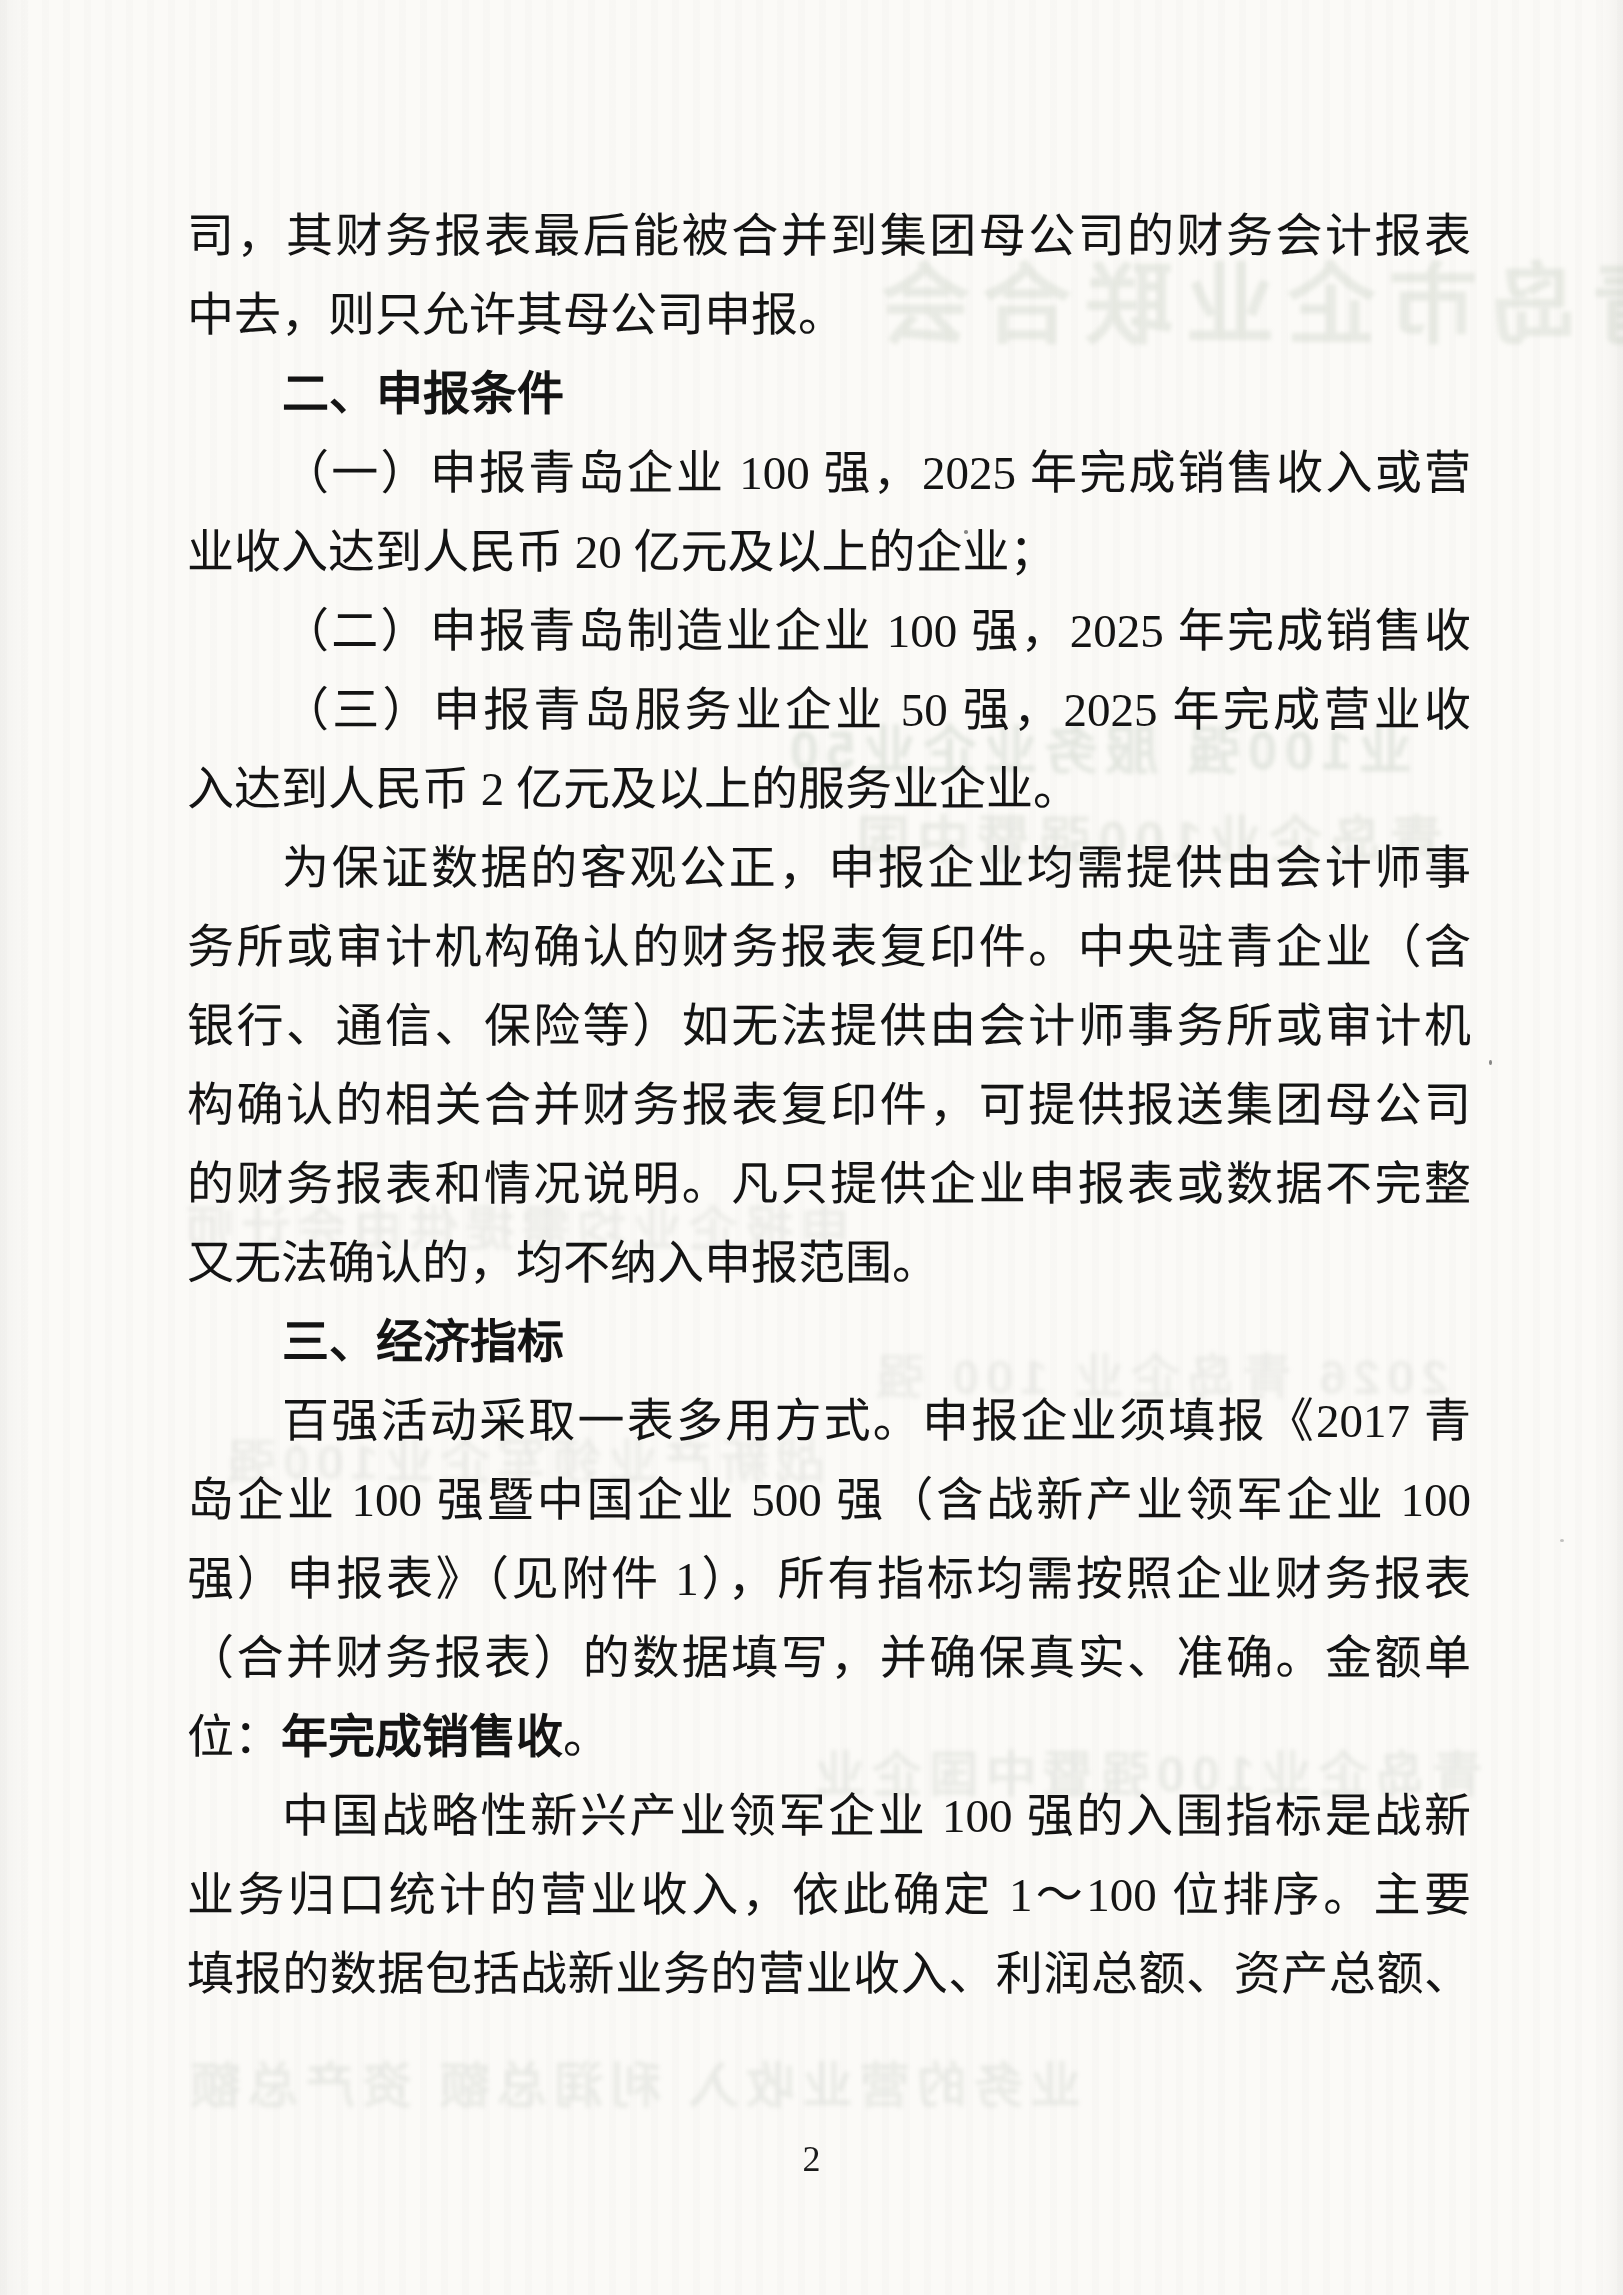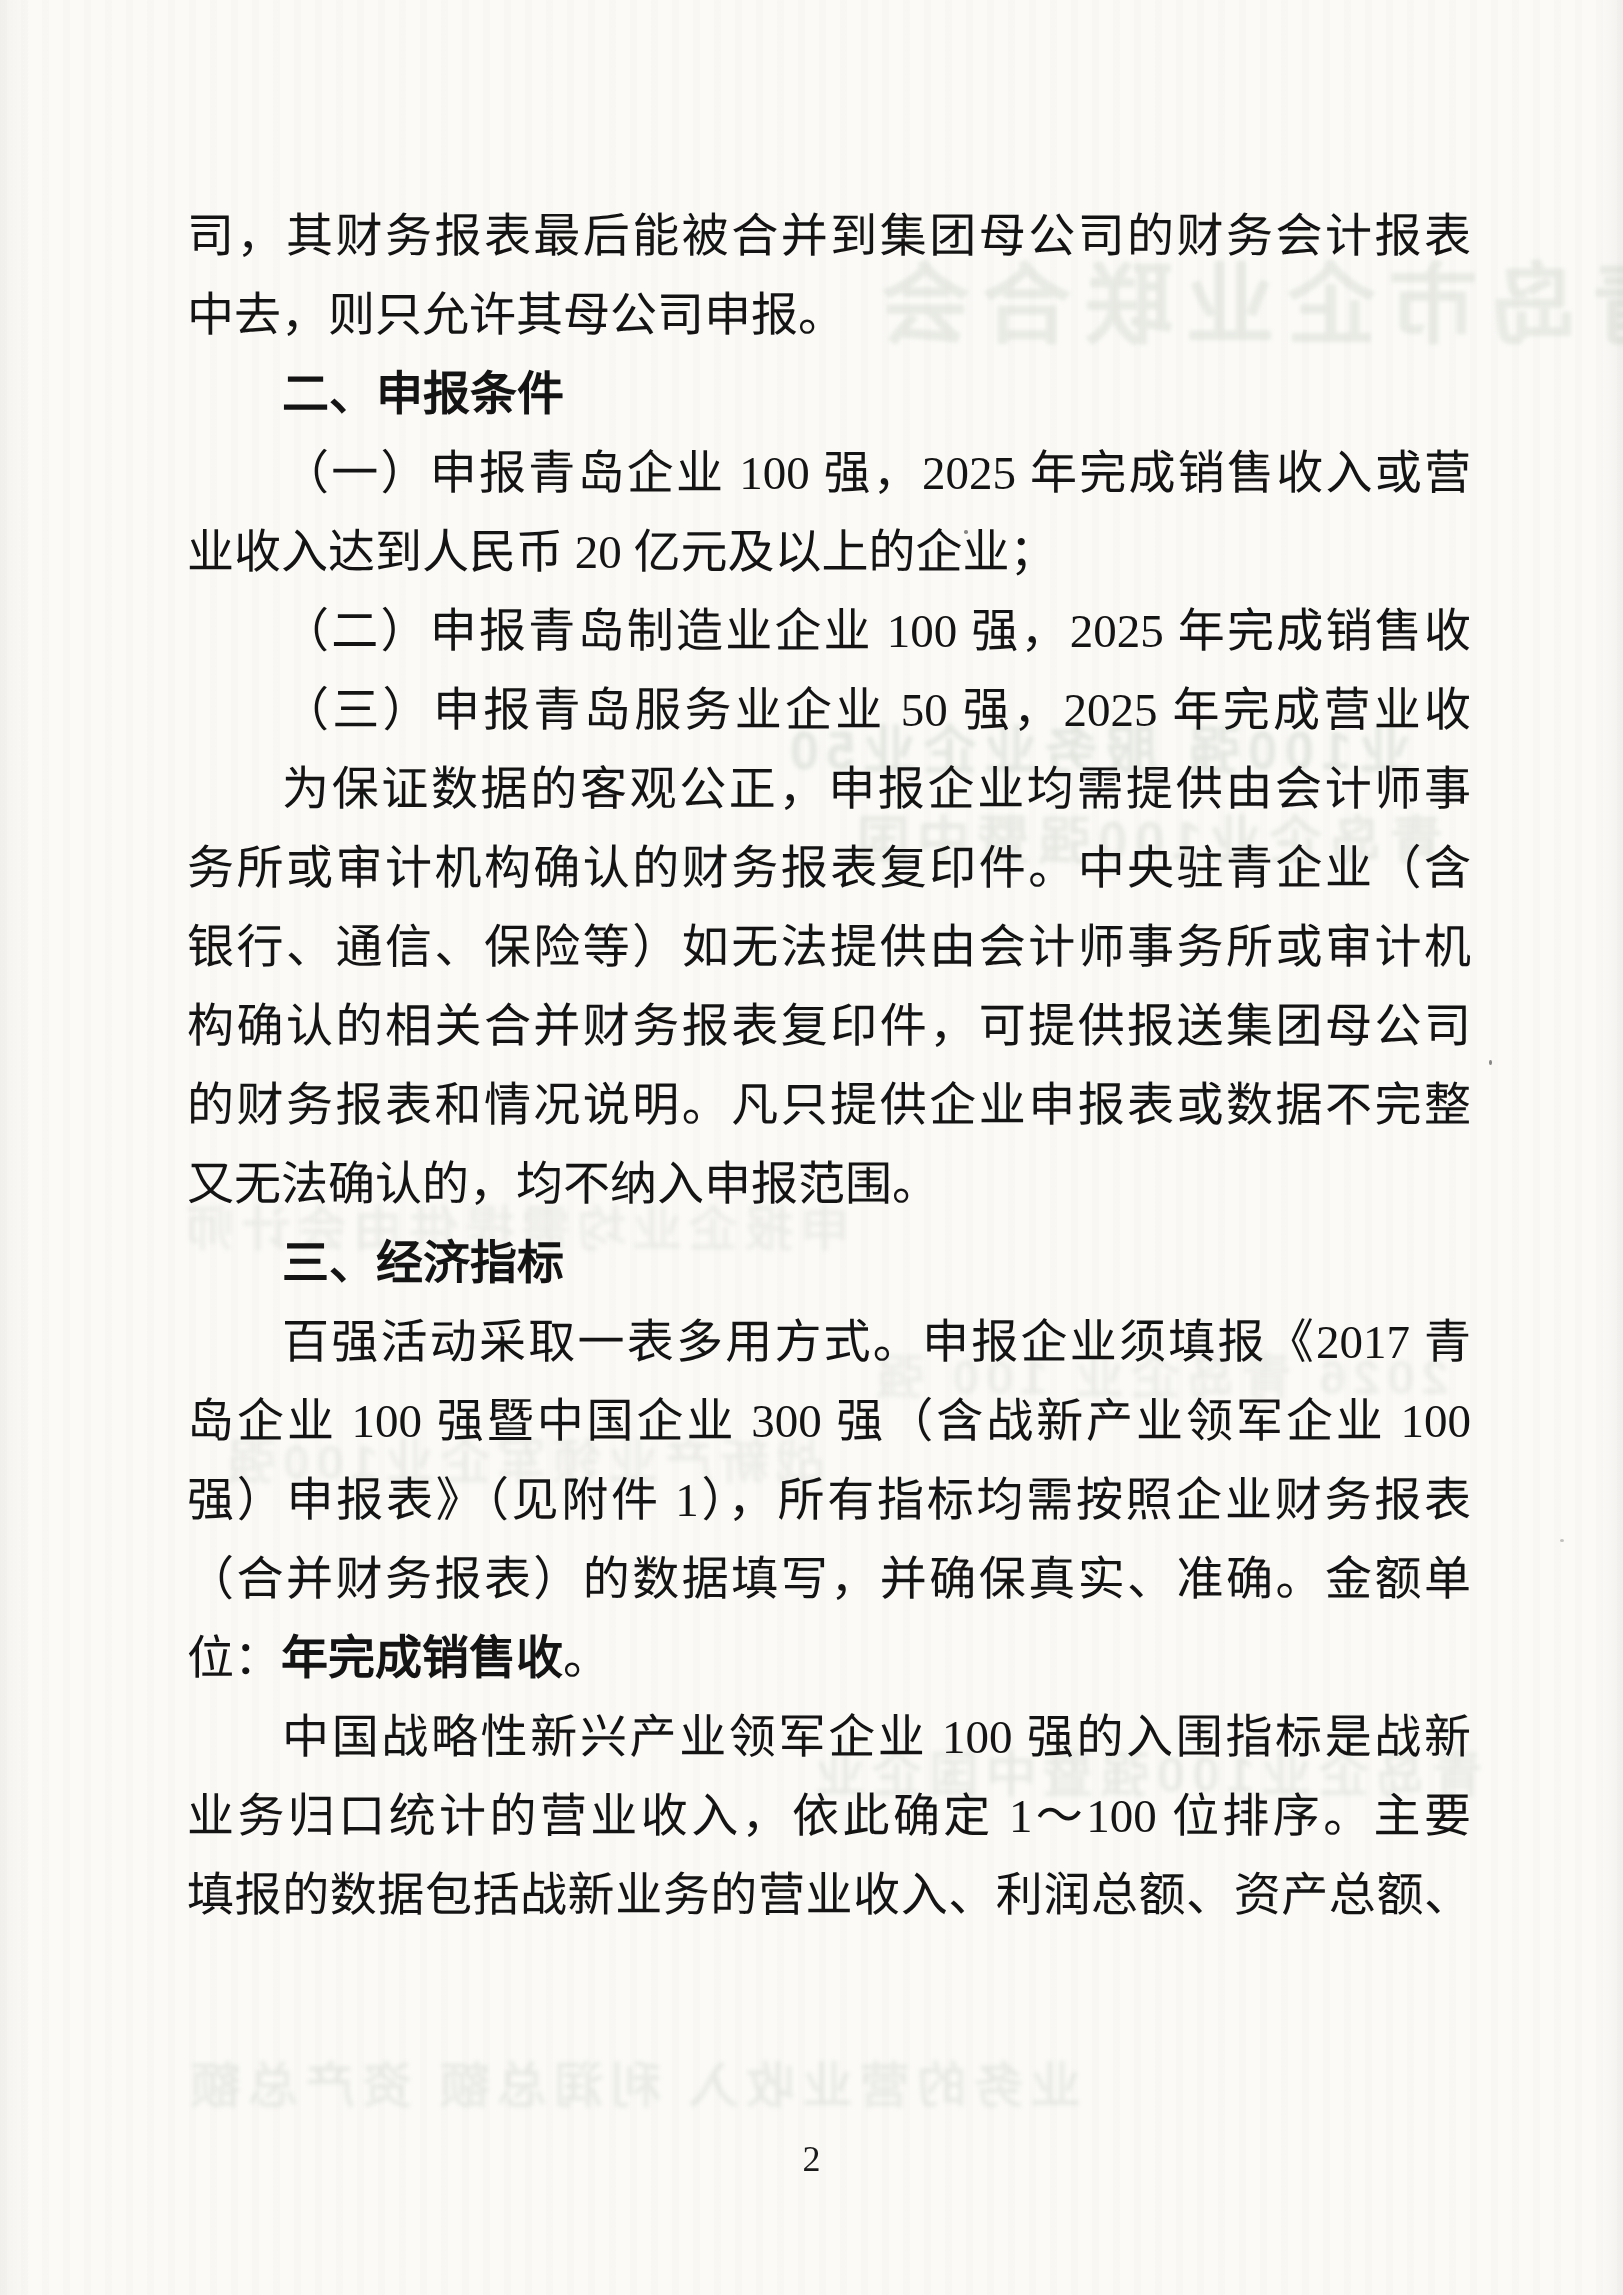--- a/index.html
+++ b/index.html
@@ -70,29 +70,30 @@
   <span class="speck s2"></span>
   <span class="speck s3"></span>
   <main class="content" id="content">
       <div class="line justify"><span>司，其财务报表最后能被合并到集团母公司的财务会计报表</span></div>
       <div class="line"><span>中去，则只允许其母公司申报。</span></div>
       <div class="line indent"><span class="bold-seg">二、申报条件</span></div>
       <div class="line indent justify"><span>（一）申报青岛企业 100 强，2025 年完成销售收入或营</span></div>
       <div class="line"><span>业收入达到人民币 20 亿元及以上的企业；</span></div>
       <div class="line indent justify"><span>（二）申报青岛制造业企业 100 强，2025 年完成销售收</span></div>
       <div class="line indent justify"><span>（三）申报青岛服务业企业 50 强，2025 年完成营业收</span></div>
+      <div class="line"><span>入达到人民币 2 亿元及以上的服务业企业。</span></div>
       <div class="line indent justify"><span>为保证数据的客观公正，申报企业均需提供由会计师事</span></div>
       <div class="line justify"><span>务所或审计机构确认的财务报表复印件。中央驻青企业（含</span></div>
       <div class="line justify"><span>银行、通信、保险等）如无法提供由会计师事务所或审计机</span></div>
       <div class="line justify"><span>构确认的相关合并财务报表复印件，可提供报送集团母公司</span></div>
       <div class="line justify"><span>的财务报表和情况说明。凡只提供企业申报表或数据不完整</span></div>
       <div class="line"><span>又无法确认的，均不纳入申报范围。</span></div>
       <div class="line indent"><span class="bold-seg">三、经济指标</span></div>
       <div class="line indent justify"><span>百强活动采取一表多用方式。申报企业须填报《2017 青</span></div>
-      <div class="line justify"><span>岛企业 100 强暨中国企业 300 强（含战新产业领军企业 100</span></div>
+      <div class="line justify"><span>岛企业 100 强暨中国企业 500 强（含战新产业领军企业 100</span></div>
       <div class="line justify"><span>强）申报表》（见附件 1），所有指标均需按照企业财务报表</span></div>
       <div class="line justify"><span>（合并财务报表）的数据填写，并确保真实、准确。金额单</span></div>
       <div class="line"><span>位：</span><span class="bold-seg">年完成销售收</span><span>。</span></div>
       <div class="line indent justify"><span>中国战略性新兴产业领军企业 100 强的入围指标是战新</span></div>
       <div class="line justify"><span>业务归口统计的营业收入，依此确定 1～100 位排序。主要</span></div>
       <div class="line justify"><span>填报的数据包括战新业务的营业收入、利润总额、资产总额、</span></div>
     </main>
   <div class="page-number">2</div>
 </div>
 

